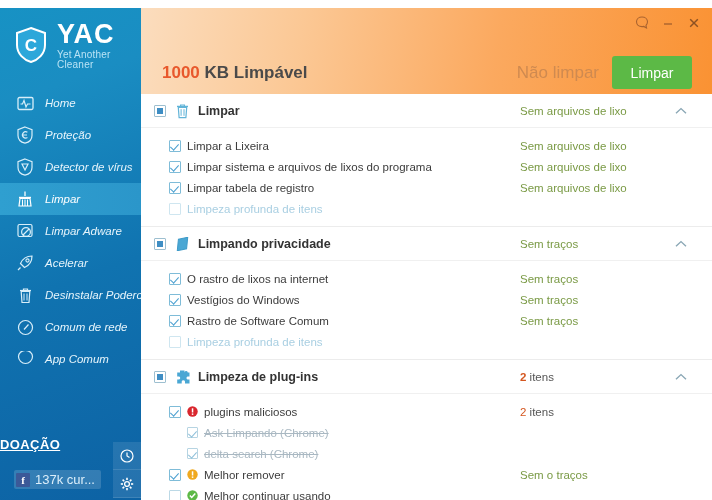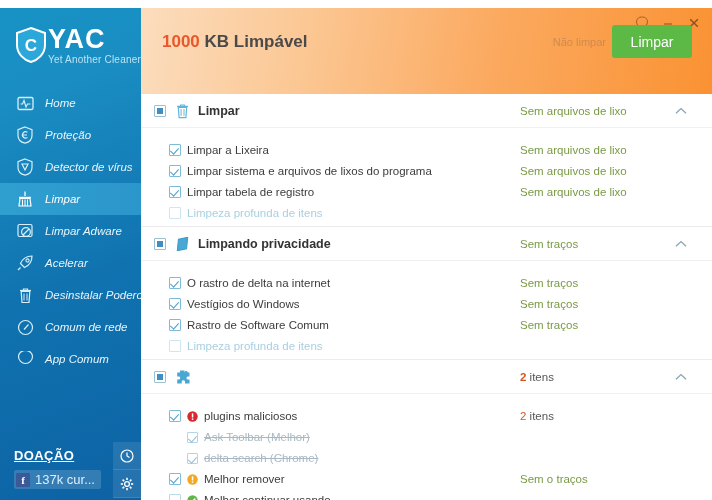--- a/index.html
+++ b/index.html
@@ -24,21 +24,21 @@
     background: linear-gradient(160deg, #1792c4 0%, #1a8dc2 18%, #1073b0 55%, #0d62a4 100%);
     overflow: hidden;
   }
   .logo-wrap {
     display: flex; align-items: center;
     padding: 16px 0 0 14px;
     height: 58px;
     box-sizing: border-box;
   }
   .logo-shield { width: 34px; height: 38px; flex: 0 0 auto; }
-  .logo-text { line-height: 1; }
+  .logo-text { margin-left: 9px; line-height: 1; }
   .logo-title {
     color: #ffffff; font-size: 27px; font-weight: bold;
     letter-spacing: 1px; display: block;
   }
   .logo-sub {
     color: #b9e3f5; font-size: 10px; display: block;
     margin-top: 2px; letter-spacing: .2px;
   }
 
   .menu { margin-top: 21px; font-style: italic; }
@@ -62,21 +62,21 @@
   }
   .menu-item .mi-label { white-space: nowrap; }
 
   .side-bottom {
     position: absolute;
     left: 0; bottom: 0; width: 141px;
   }
   .donation {
     color: #ffffff; font-size: 13px; font-weight: bold;
     text-decoration: underline;
-    padding-left: 14px; margin-bottom: 7px;
+    margin-bottom: 18px;
     letter-spacing: .4px;
     display: inline-block; cursor: pointer;
   }
   .fb-badge {
     margin-left: 14px; margin-bottom: 11px;
     display: inline-flex; align-items: center;
     background: rgba(255,255,255,0.16);
     border-radius: 2px;
     padding: 2px 6px 2px 2px;
     cursor: pointer;
@@ -119,34 +119,34 @@
     position: absolute; right: 6px; top: 5px;
     display: flex; align-items: center; gap: 2px;
   }
   .tb-btn {
     width: 24px; height: 20px;
     display: flex; align-items: center; justify-content: center;
     cursor: pointer;
     color: #9b5e2c;
   }
   .header-row {
-    position: absolute; left: 0; right: 0; top: 17px;
+    position: absolute; left: 0; right: 0; top: 48px;
     display: flex; align-items: center;
     padding: 0 20px 0 21px;
     justify-content: flex-end;
   }
   .header-title {
     font-size: 17px; font-weight: bold; color: #4a4a4a;
     white-space: nowrap;
   }
   .header-title .kb-num { color: #e8582c; }
   .header-spacer { flex: 1 1 auto; }
   .nao-limpar {
-    color: #cf8a50; font-size: 11px;
-    margin-right: 6px; cursor: pointer; white-space: nowrap;
+    color: #cf8a50; font-size: 17px;
+    margin-right: 13px; cursor: pointer; white-space: nowrap;
   }
   .btn-limpar {
     background: #5cb946; color: #ffffff;
     font-size: 14px;
     border: none; border-radius: 3px;
     width: 80px; height: 33px;
     cursor: pointer;
     font-family: "Liberation Sans", sans-serif;
   }
 
@@ -175,21 +175,21 @@
   .sec-spacer { flex: 1 1 auto; }
   .sec-status {
     font-size: 11.5px; color: #7a9a45;
     width: 150px; text-align: left; white-space: nowrap;
   }
   .sec-status.count .num { color: #d4561f; font-weight: bold; }
   .sec-status.count .unit { color: #555555; }
   .chev { width: 22px; display: flex; justify-content: center; cursor: pointer; }
 
   .row {
-    display: flex; align-items: flex-end;
+    display: flex; align-items: center;
     height: 21px;
     padding: 0 20px 0 13px;
     box-sizing: border-box;
   }
   .row .row-label {
     font-size: 11.5px; color: #3c3c3c;
     margin-left: 6px; white-space: nowrap;
   }
   .row.indent1 { padding-left: 28px; }
   .row.indent2 { padding-left: 46px; }
@@ -488,21 +488,21 @@
           <span class="sec-status">Sem traços</span>
           <span class="chev">
             <svg width="12" height="8" viewBox="0 0 12 8">
                 <polyline points="1,6.2 6,1.6 11,6.2" fill="none" stroke="#8aa7b5" stroke-width="1.4"></polyline>
               </svg>
           </span>
         </div>
         <div class="sec-gap"></div>
         <div class="row indent1">
           <span class="cb checked"></span>
-          <span class="row-label">O rastro de delta na internet</span>
+          <span class="row-label">O rastro de lixos na internet</span>
           <span class="row-spacer"></span>
           <span class="row-status">Sem traços</span>
           <span class="chev"></span>
         </div>
         <div class="row indent1">
           <span class="cb checked"></span>
           <span class="row-label">Vestígios do Windows</span>
           <span class="row-spacer"></span>
           <span class="row-status">Sem traços</span>
           <span class="chev"></span>
@@ -525,20 +525,21 @@
       </div>
 
       <div class="section">
         <div class="sec-head">
           <span class="cb partial"></span>
           <span class="sec-icon">
             <svg width="17" height="16" viewBox="0 0 17 16">
                 <path d="M6 1.5 H10.5 V3.4 A1.7 1.7 0 0 1 13.8 3.4 H15.5 V7.4 H13.6 A1.7 1.7 0 0 0 13.6 10.6 H15.5 V14.5 H11 V12.6 A1.7 1.7 0 0 0 7.7 12.6 V14.5 H3.2 V10.6 H5.1 A1.7 1.7 0 0 0 5.1 7.4 H3.2 V3.4 H6 Z" fill="#4aa7d4"></path>
               </svg>
           </span>
+          <span class="sec-title">Limpeza de plug-ins</span>
           <span class="sec-spacer"></span>
           <span class="sec-status count"><span class="num">2</span>&nbsp;<span class="unit">itens</span></span>
           <span class="chev">
             <svg width="12" height="8" viewBox="0 0 12 8">
                 <polyline points="1,6.2 6,1.6 11,6.2" fill="none" stroke="#8aa7b5" stroke-width="1.4"></polyline>
               </svg>
           </span>
         </div>
         <div class="sec-gap"></div>
 
@@ -552,21 +553,21 @@
               </svg>
           </span>
           <span class="row-label">plugins maliciosos</span>
           <span class="row-spacer"></span>
           <span class="row-status count"><span class="num">2</span>&nbsp;<span class="unit">itens</span></span>
           <span class="chev"></span>
         </div>
 
         <div class="row indent2 struck">
           <span class="cb small faded checked"></span>
-          <span class="row-label">Ask Toolbar (Melhor)</span>
+          <span class="row-label">Ask Limpando (Chrome)</span>
           <span class="row-spacer"></span>
           <span class="row-status"></span>
           <span class="chev"></span>
         </div>
 
         <div class="row indent2 struck">
           <span class="cb small faded checked"></span>
           <span class="row-label">delta search (Chrome)</span>
           <span class="row-spacer"></span>
           <span class="row-status"></span>

